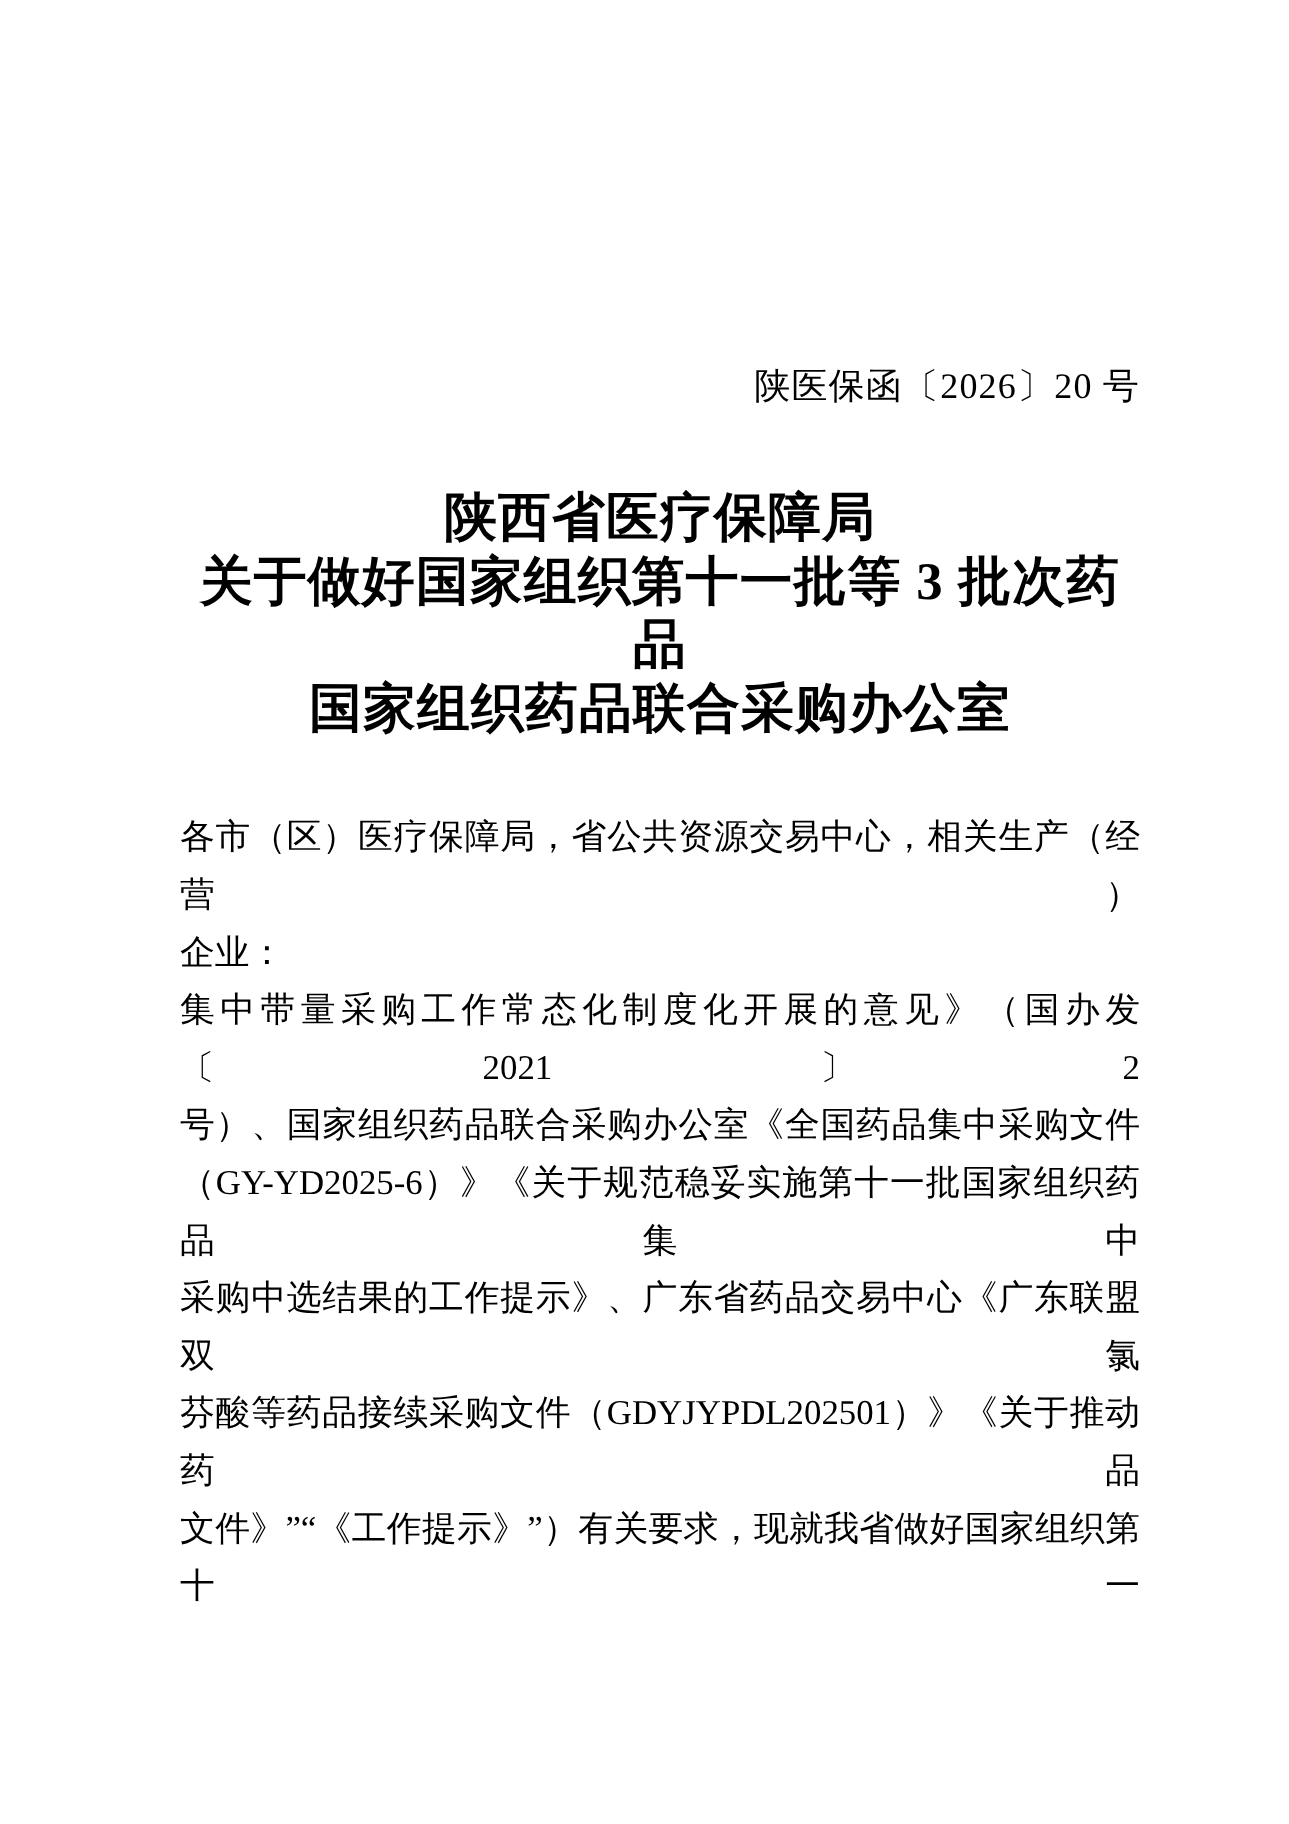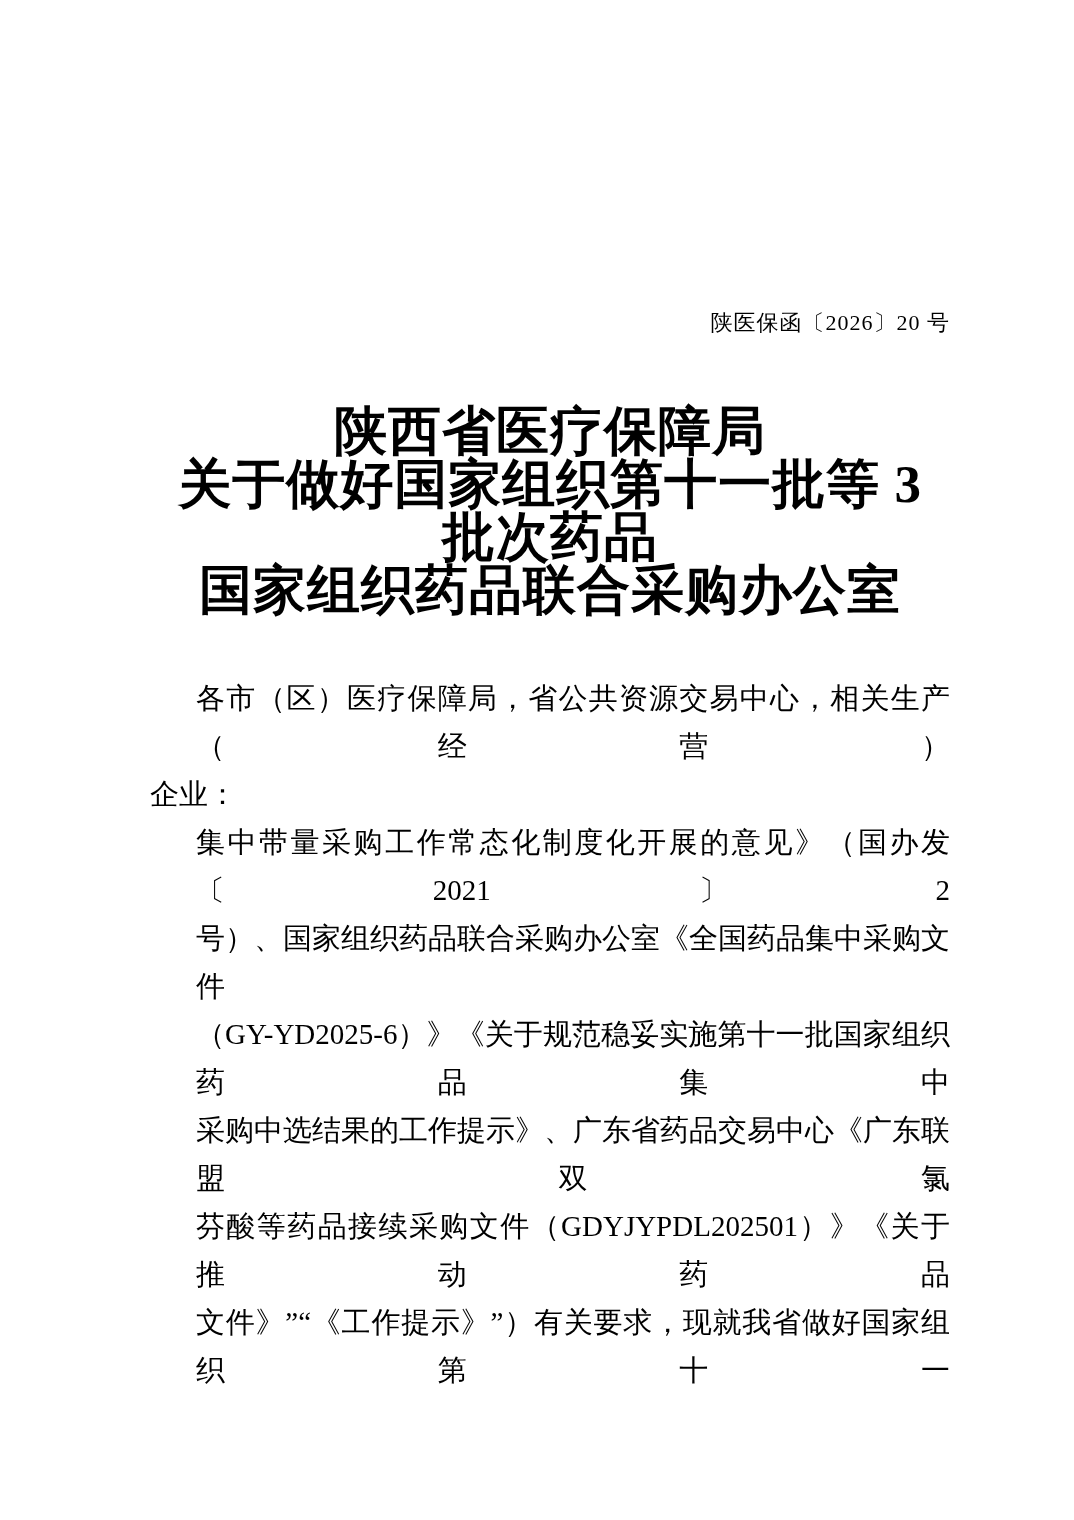--- a/index.html
+++ b/index.html
@@ -13,47 +13,46 @@
     color: #000000;
     font-family: "Liberation Serif", serif;
     overflow: hidden;
   }
   .content {
     padding: 0 124px 0 150px; 
   }
   .doc-number {
     padding-top: 306px;
     text-align: right;
-    font-size: 22px;
+    font-size: 30px;
     line-height: 34px;
     letter-spacing: 1px;
   }
   .title-block {
     margin-top: 65px;
     text-align: center;
     font-weight: bold;
-    font-size: 53px;
+    font-size: 44px;
     line-height: 53px;
     letter-spacing: 1px;
   }
   .body-block {
     margin-top: 57px;
     font-size: 29px;
     line-height: 48px;
   }
   .line {
     white-space: pre-wrap;
     min-height: 48px;
   }
   .line.indent { text-indent: 58px; }
   .line.justify {
     text-align: justify;
     text-align-last: justify;
     text-justify: inter-character;
-    margin-left: 46px;
   }
   .seg-normal { font-weight: normal; }
 </style>
 </head>
 <body>
 
 <div class="page">
   <div class="content">
 
     <div class="doc-number">陕医保函〔2026〕20 号</div>

